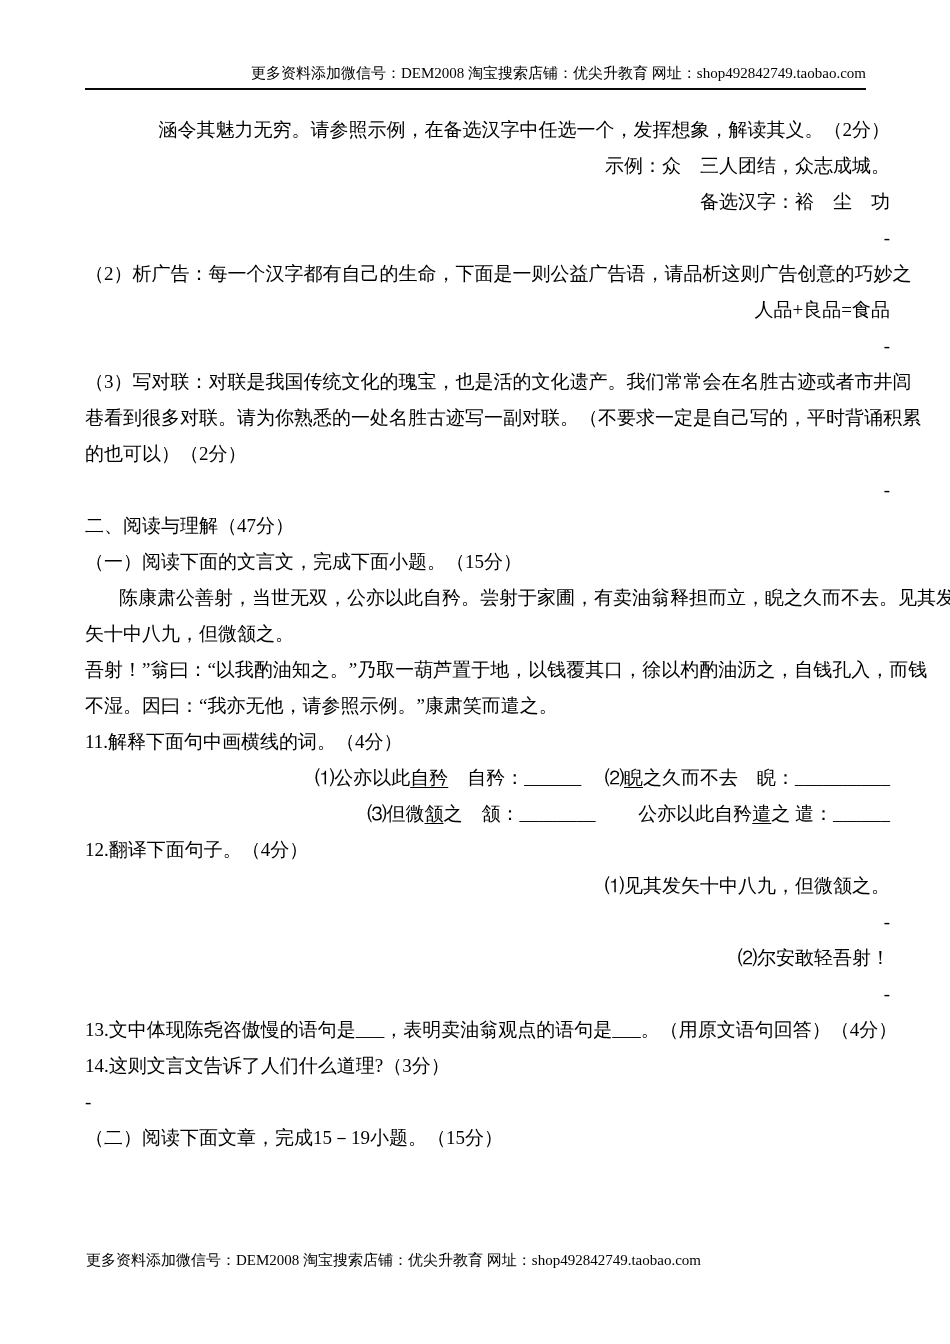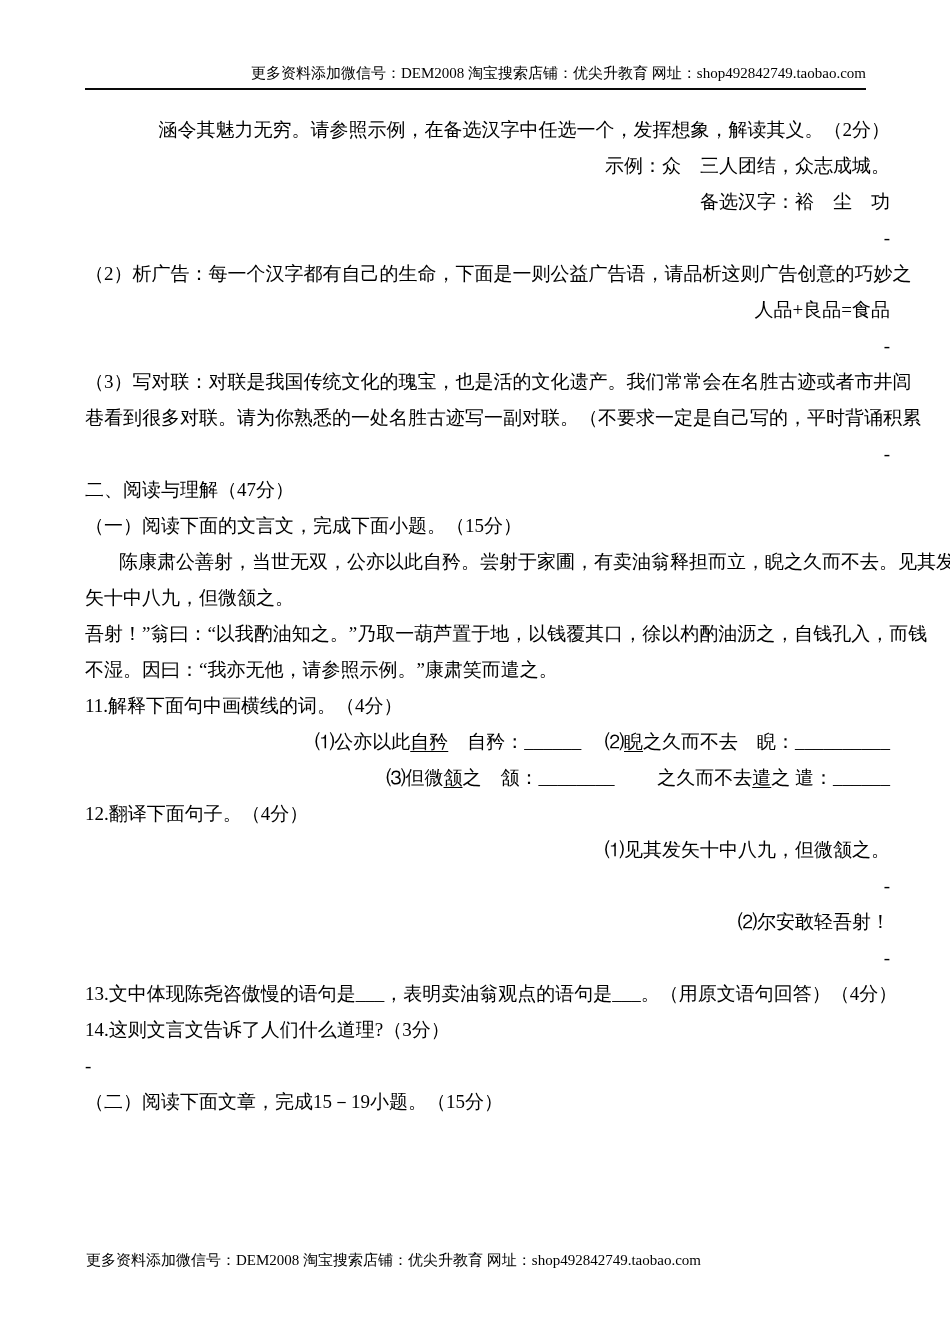--- a/index.html
+++ b/index.html
@@ -64,30 +64,31 @@
   <div class="content">
       <div class="line indent"><span>涵令其魅力无穷。请参照示例，在备选汉字中任选一个，发挥想象，解读其义。（2分）</span></div>
       <div class="line indent"><span>示例：众　三人团结，众志成城。</span></div>
       <div class="line indent"><span>备选汉字：裕　尘　功</span></div>
       <div class="line indent"><span>-</span></div>
       <div class="line"><span>（2）析广告：每一个汉字都有自己的生命，下面是一则公益广告语，请品析这则广告创意的巧妙之</span></div>
       <div class="line indent"><span>人品+良品=食品</span></div>
       <div class="line indent"><span>-</span></div>
       <div class="line"><span>（3）写对联：对联是我国传统文化的瑰宝，也是活的文化遗产。我们常常会在名胜古迹或者市井闾</span></div>
       <div class="line"><span>巷看到很多对联。请为你熟悉的一处名胜古迹写一副对联。（不要求一定是自己写的，平时背诵积累</span></div>
+      <div class="line"><span>的也可以）（2分）</span></div>
       <div class="line indent"><span>-</span></div>
       <div class="line"><span>二、阅读与理解（47分）</span></div>
       <div class="line"><span>（一）阅读下面的文言文，完成下面小题。（15分）</span></div>
       <div class="line indent"><span>陈康肃公善射，当世无双，公亦以此自矜。尝射于家圃，有卖油翁释担而立，睨之久而不去。见其发</span></div>
       <div class="line"><span>矢十中八九，但微颔之。</span></div>
       <div class="line"><span>吾射！”翁曰：“以我酌油知之。”乃取一葫芦置于地，以钱覆其口，徐以杓酌油沥之，自钱孔入，而钱</span></div>
       <div class="line"><span>不湿。因曰：“我亦无他，请参照示例。”康肃笑而遣之。</span></div>
       <div class="line"><span>11.解释下面句中画横线的词。（4分）</span></div>
       <div class="line indent"><span>⑴公亦以此</span><span class="u">自矜</span><span>　自矜：______　 ⑵</span><span class="u">睨</span><span>之久而不去　睨：__________</span></div>
-      <div class="line indent"><span>⑶但微</span><span class="u">颔</span><span>之　颔：________　　 之久而不去</span><span class="u">遣</span><span>之 遣：______</span></div>
+      <div class="line indent"><span>⑶但微</span><span class="u">颔</span><span>之　颔：________　　 公亦以此自矜</span><span class="u">遣</span><span>之 遣：______</span></div>
       <div class="line"><span>12.翻译下面句子。（4分）</span></div>
       <div class="line indent"><span>⑴见其发矢十中八九，但微颔之。</span></div>
       <div class="line indent"><span>-</span></div>
       <div class="line indent"><span>⑵尔安敢轻吾射！</span></div>
       <div class="line indent"><span>-</span></div>
       <div class="line"><span>13.文中体现陈尧咨傲慢的语句是___，表明卖油翁观点的语句是___。（用原文语句回答）（4分）</span></div>
       <div class="line"><span>14.这则文言文告诉了人们什么道理?（3分）</span></div>
       <div class="line"><span>-</span></div>
       <div class="line"><span>（二）阅读下面文章，完成15－19小题。（15分）</span></div>
     </div>

